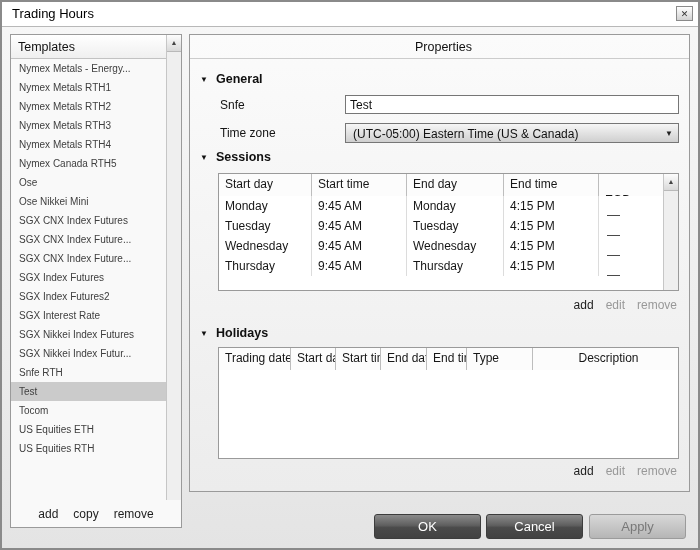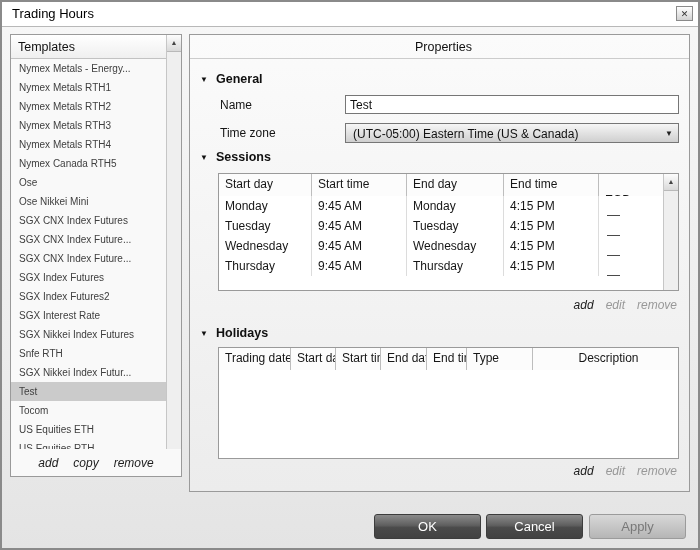--- a/index.html
+++ b/index.html
@@ -24,21 +24,21 @@
     position:absolute;left:10px;top:0;line-height:24px;font-size:13px;color:#000;
   }
   .close-btn{
     position:absolute;right:5px;top:4px;width:17px;height:15px;
     border:1px solid #8a8a8a;background:linear-gradient(#ffffff,#d2d2d2);
     font-size:9px;line-height:14px;text-align:center;color:#333;
     box-sizing:border-box;cursor:default;
   }
   
   .tpl-panel{
-    position:absolute;left:8px;top:32px;width:172px;height:443px;
+    position:absolute;left:8px;top:32px;width:172px;height:494px;
     border:1px solid #9a9a9a;background:#f9f9f9;box-sizing:border-box;
   }
   .tpl-header{
     position:absolute;left:0;top:0;right:0;height:24px;
     background:linear-gradient(#ffffff,#efefef);
     border-bottom:1px solid #c2c2c2;
     font-size:12.5px;line-height:24px;padding-left:7px;color:#111;
     box-sizing:border-box;
   }
   .tpl-scrollbar{
@@ -57,21 +57,21 @@
   .tpl-item{
     height:19px;line-height:19px;padding-left:8px;
     font-size:10px;color:#404040;white-space:nowrap;overflow:hidden;
   }
   .tpl-item.selected{background:#cbcbcb;}
   .tpl-actions{
     position:absolute;left:0;right:0;bottom:0;height:26px;
     display:flex;align-items:center;justify-content:center;gap:15px;
   }
   .link{
-    font-size:12px;font-style:italic;color:#1d1d1d;cursor:default;
+    font-size:12px;color:#1d1d1d;cursor:default;
   }
   .link.disabled{color:#989898;}
   
   .prop-panel{
     position:absolute;left:187px;top:32px;width:501px;height:458px;
     border:1px solid #9a9a9a;
     background:linear-gradient(180deg,#fbfbfb,#ececec);
     box-sizing:border-box;
   }
   .prop-header{
@@ -183,42 +183,42 @@
       <div class="tpl-item">Nymex Canada RTH5</div>
       <div class="tpl-item">Ose</div>
       <div class="tpl-item">Ose Nikkei Mini</div>
       <div class="tpl-item">SGX CNX Index Futures</div>
       <div class="tpl-item">SGX CNX Index Future...</div>
       <div class="tpl-item">SGX CNX Index Future...</div>
       <div class="tpl-item">SGX Index Futures</div>
       <div class="tpl-item">SGX Index Futures2</div>
       <div class="tpl-item">SGX Interest Rate</div>
       <div class="tpl-item">SGX Nikkei Index Futures</div>
+      <div class="tpl-item">SGX Nikkei Index Futur...</div>
       <div class="tpl-item">Snfe RTH</div>
-      <div class="tpl-item">SGX Nikkei Index Futur...</div>
       <div class="tpl-item selected">Test</div>
       <div class="tpl-item">Tocom</div>
       <div class="tpl-item">US Equities ETH</div>
       <div class="tpl-item">US Equities RTH</div>
     </div>
     <div class="tpl-actions">
       <span class="link">add</span>
       <span class="link">copy</span>
       <span class="link">remove</span>
     </div>
   </div>
 
   <div class="prop-panel">
     <div class="prop-header">Properties</div>
 
     <div class="section-header" style="top:36px;">
       <span class="tri-icon">▼</span>
       <span class="section-label">General</span>
     </div>
-    <div class="form-label" style="top:60px;">Name</div>
+    <div class="form-label" style="top:60px;">Snfe</div>
     <input class="text-input" style="top: 60px;" type="text" value="Test">
     <div class="form-label" style="top:88px;">Time zone</div>
     <div class="dropdown" style="top:88px;">
       <span class="dd-text">(UTC-05:00) Eastern Time (US &amp; Canada)</span>
       <span class="dd-arrow">▼</span>
     </div>
 
     <div class="section-header" style="top:114px;">
       <span class="tri-icon">▼</span>
       <span class="section-label">Sessions</span>

